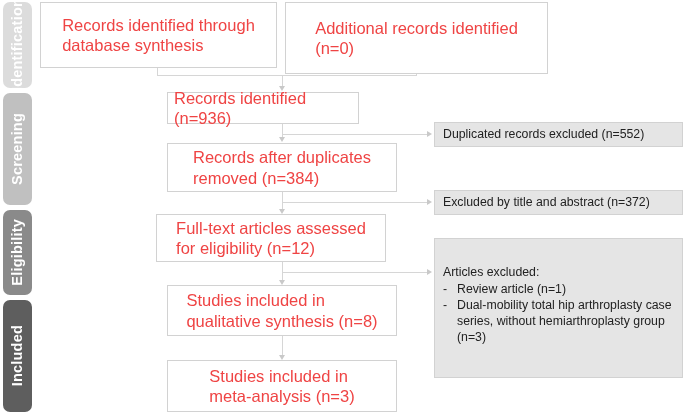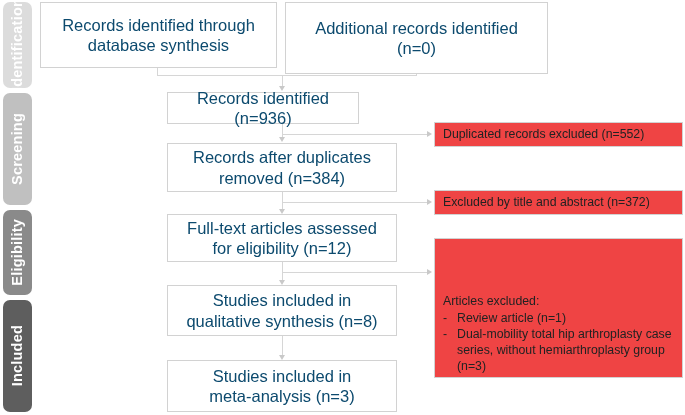--- a/index.html
+++ b/index.html
@@ -46,54 +46,54 @@
 
   
   .box {
     position: absolute;
     box-sizing: border-box;
     border: 1px solid #d2d2d2;
     background: #ffffff;
     display: flex;
     align-items: center;
     justify-content: center;
-    text-align: center;
+    text-align: left;
     line-height: 1.22;
     font-size: 16.5px;
-    color: #0c4a6e;
+    color: #ef4444;
     padding: 2px 6px;
   }
   .box-main { font-size: 16.5px; }
 
   .box-src-db    { left: 40px;  top: 2px;   width: 237px; height: 66px; }
   .box-src-other { left: 285px; top: 2px;   width: 263px; height: 72px; }
   .box-ident     { left: 167px; top: 92px;  width: 192px; height: 32px; }
   .box-dedup     { left: 167px; top: 143px; width: 230px; height: 49px; }
-  .box-fulltext  { left: 167px; top: 214px; width: 230px; height: 48px; }
+  .box-fulltext  { left: 156px; top: 214px; width: 230px; height: 48px; }
   .box-qual      { left: 167px; top: 285px; width: 230px; height: 51px; }
   .box-meta      { left: 167px; top: 360px; width: 230px; height: 52px; }
 
   
   .box-side {
     position: absolute;
     box-sizing: border-box;
     border: 1px solid #d2d2d2;
-    background: #ef4444;
+    background: #e5e5e5;
     font-size: 12.3px;
     color: #222222;
     line-height: 1.28;
     display: flex;
     align-items: center;
     padding: 3px 8px;
   }
   .box-dupexcl  { left: 434px; top: 122px; width: 249px; height: 25px; }
   .box-titexcl  { left: 434px; top: 190px; width: 249px; height: 25px; }
   .box-artexcl  { left: 434px; top: 238px; width: 249px; height: 140px; align-items: flex-start; padding-top: 26px; }
 
-  .excl-list { width: 100%; margin-top: 29px; }
+  .excl-list { width: 100%; }
   .excl-head { margin: 0 0 1px 0; }
   .excl-row {
     display: flex;
     align-items: flex-start;
     margin-top: 1px;
   }
   .excl-dash {
     width: 14px;
     flex: 0 0 14px;
   }

